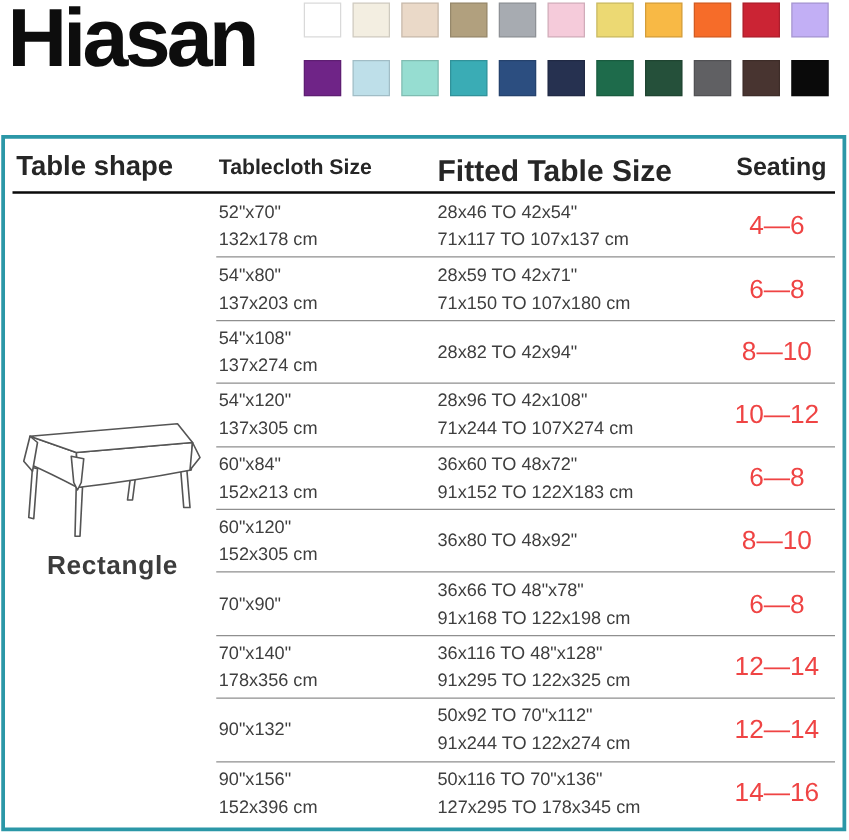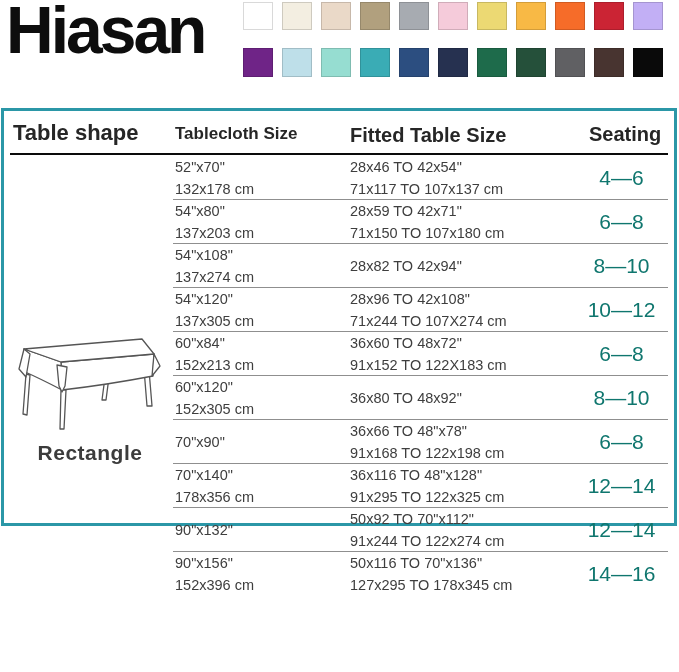--- a/index.html
+++ b/index.html
@@ -14,45 +14,45 @@
     font-size:66px;font-weight:bold;letter-spacing:-3px;color:#0d0d0d;
   }
   .swatch-grid{position:absolute;left:243px;top:2px;width:430px;}
   .swatch-row{display:flex;gap:9px;}
   .swatch-row.r1{margin-top:0;}
   .swatch-row.r2{margin-top:18px;}
   .swatch{width:30px;height:28px;border:1px solid rgba(0,0,0,0.15);box-sizing:border-box;}
   .swatch-row.r2 .swatch{height:29px;}
   
   .size-table{
-    position:absolute;left:1px;top:108px;width:676px;height:418px;
+    position:absolute;left:1px;top:108px;width:676px;height:557px;
     border:3px solid #2b97a7;box-sizing:border-box;background:#fff;
   }
   .hdr{position:absolute;color:#262626;font-weight:bold;white-space:nowrap;}
   .hdr-shape{left:9px;top:9px;font-size:22px;}
   .hdr-tcs{left:171px;top:13px;font-size:17px;}
-  .hdr-fts{left:346px;top:13px;font-size:20px;}
+  .hdr-fts{left:346px;top:13px;font-size:24px;}
   .hdr-seat{left:585px;top:12px;font-size:20px;}
   .hdr-line{position:absolute;left:6px;right:6px;top:42px;height:2px;background:#0a0a0a;}
   
   .shape-art{position:absolute;left:12px;top:218px;width:150px;height:115px;}
   .shape-label{
     position:absolute;left:0;top:330px;width:172px;text-align:center;
     font-size:21px;font-weight:bold;color:#3c3c3c;letter-spacing:.5px;
   }
   
   .rows{position:absolute;left:0;right:0;top:45px;bottom:2px;display:flex;flex-direction:column;}
   .row{flex:1;position:relative;display:flex;align-items:center;padding-left:171px;box-sizing:border-box;}
   .row:not(:last-child)::after{
     content:"";position:absolute;left:169px;right:6px;bottom:0;height:1px;background:#8f8f8f;
   }
   .cell{font-size:14.5px;line-height:22px;color:#3e3e3e;white-space:nowrap;}
   .c-tcs{width:175px;}
   .c-fts{flex:1;}
-  .c-seat{width:95px;text-align:center;font-size:21px;color:#0f766e;padding-right:10px;box-sizing:border-box;}
+  .c-seat{width:95px;text-align:center;font-size:21px;color:#ef4444;padding-right:10px;box-sizing:border-box;}
 </style>
 </head>
 <body>
 
 <div class="logo">Hiasan</div>
 
 <div class="swatch-grid">
   <div class="swatch-row r1">
       <div class="swatch" style="background: rgb(255, 255, 255);"></div>
       <div class="swatch" style="background: rgb(243, 238, 225);"></div>

